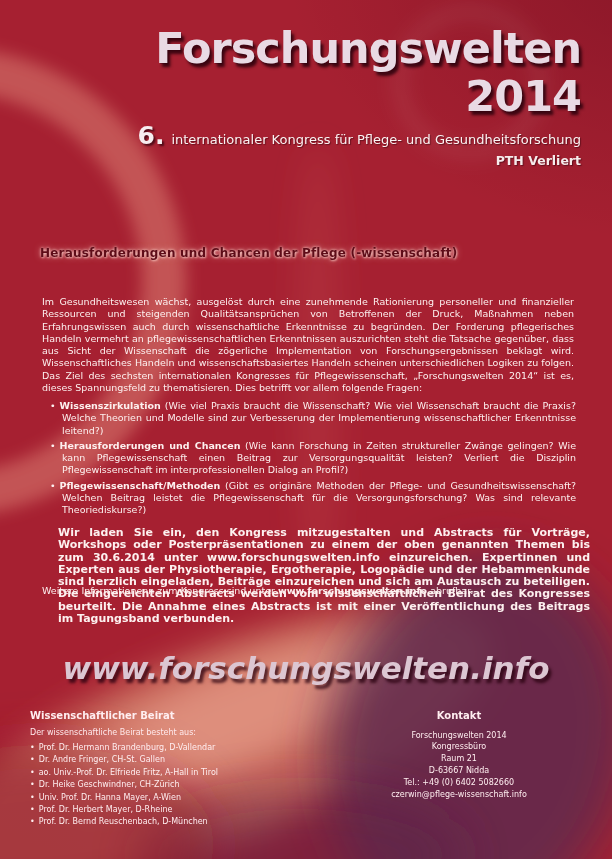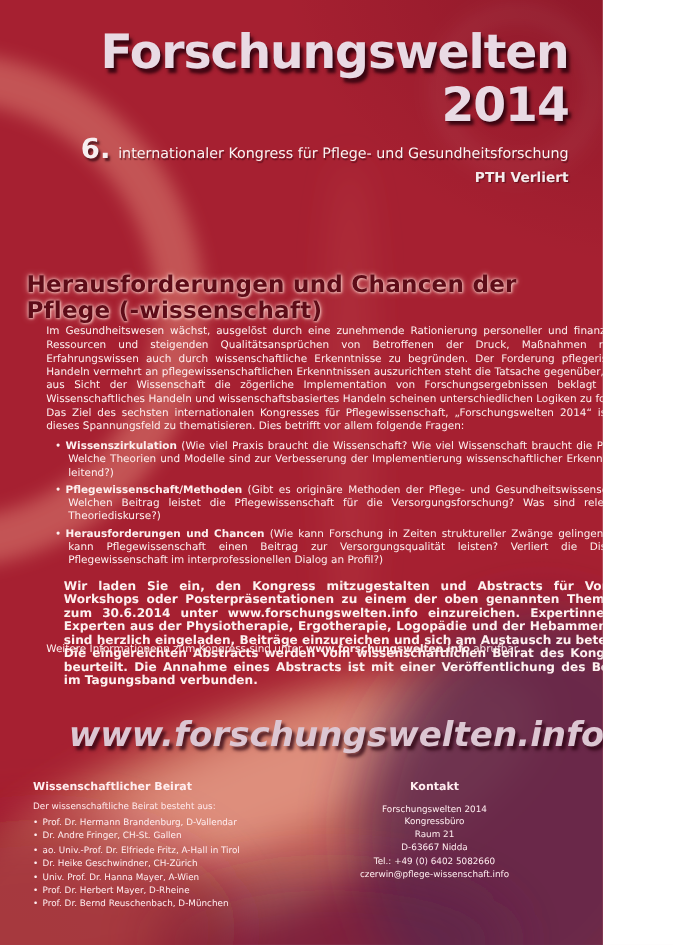--- a/index.html
+++ b/index.html
@@ -1,17 +1,17 @@
 <!DOCTYPE html>
 <html><head>
 <meta charset="utf-8">
 <style>
   html,body{margin:0;padding:0;background:#ffffff;}
   .poster{
-    position:relative;width:548px;height:859px;overflow:hidden;
+    position:relative;width:612px;height:859px;overflow:hidden;
     background:
       radial-gradient(115% 60% at 110% -5%, rgba(70,0,20,.30) 0%, rgba(70,0,20,0) 55%),
       radial-gradient(80% 45% at -10% 112%, rgba(60,0,15,.22) 0%, rgba(60,0,15,0) 60%),
       #a62031;
     font-family:"DejaVu Sans","Liberation Sans",sans-serif;color:#fdf1f0;
   }
   .bg{position:absolute;left:0;top:0;width:612px;height:859px;pointer-events:none;}
 
   
   .hdr{position:absolute;top:24px;left:38px;right:31px;text-align:right;}
@@ -23,22 +23,22 @@
   .subtext{font-size:13px;color:#fbf3f3;text-shadow:1px 1px 1px rgba(42,0,12,.5);}
   .date{margin-top:31px;}
   .date-small{font-size:28px;font-weight:bold;margin-right:8px;color:#f6efec;
               text-shadow:2px 3px 2px rgba(42,0,12,.6);}
   .date-big{font-size:37px;font-weight:bold;color:#f6efec;
             text-shadow:2px 3px 2px rgba(42,0,12,.6);}
   .venue{margin-top:3px;font-size:12.5px;font-weight:bold;color:#f6ecec;
          text-shadow:1px 1px 1px rgba(42,0,12,.5);}
 
   
-  .sect{position:absolute;top:246px;left:24px;right:28px;margin:0;
-        font-size:21px;font-weight:bold;letter-spacing:.2px;color:#5e0c18;
+  .sect{position:absolute;top:246px;left:40px;right:28px;margin:0;
+        font-size:12px;font-weight:bold;letter-spacing:.2px;color:#5e0c18;
         text-shadow:0 0 3px rgba(255,228,222,.95),0 0 7px rgba(255,198,188,.65),1px 1px 2px rgba(255,210,200,.5);}
 
   
   .intro{position:absolute;top:296px;left:42px;width:532px;margin:0;
          font-size:9.5px;line-height:12.3px;text-align:justify;color:#fdf0ef;}
   .blts{position:absolute;top:400px;left:50px;width:526px;margin:0;padding:0;list-style:none;
         font-size:9.5px;line-height:12.3px;color:#fdf0ef;}
   .blts li{margin-bottom:3px;padding-left:12px;text-indent:-12px;text-align:justify;}
   .blts .b{margin-right:4px;}
   .lead{font-weight:bold;}
@@ -100,22 +100,22 @@
     </div>
     <div class="venue">PTH Verliert</div>
   </header>
 
   <h2 class="sect">Herausforderungen und Chancen der Pflege (-wissenschaft)</h2>
 
   <p class="intro">Im Gesundheitswesen wächst, ausgelöst durch eine zunehmende Rationierung personeller und finanzieller Ressourcen und steigenden Qualitätsansprüchen von Betroffenen der Druck, Maßnahmen neben Erfahrungswissen auch durch wissenschaftliche Erkenntnisse zu begründen. Der Forderung pflegerisches Handeln vermehrt an pflegewissenschaftlichen Erkenntnissen auszurichten steht die Tatsache gegenüber, dass aus Sicht der Wissenschaft die zögerliche Implementation von Forschungsergebnissen beklagt wird. Wissenschaftliches Handeln und wissenschaftsbasiertes Handeln scheinen unterschiedlichen Logiken zu folgen. Das Ziel des sechsten internationalen Kongresses für Pflegewissenschaft, „Forschungswelten 2014“ ist es, dieses Spannungsfeld zu thematisieren. Dies betrifft vor allem folgende Fragen:</p>
 
   <ul class="blts">
     <li><span class="b">•</span><span class="lead">Wissenszirkulation</span><span> (Wie viel Praxis braucht die Wissenschaft? Wie viel Wissenschaft braucht die Praxis? Welche Theorien und Modelle sind zur Verbesserung der Implementierung wissenschaftlicher Erkenntnisse leitend?)</span></li>
+    <li><span class="b">•</span><span class="lead">Herausforderungen und Chancen</span><span> (Wie kann Forschung in Zeiten struktureller Zwänge gelingen? Wie kann Pflegewissenschaft einen Beitrag zur Versorgungsqualität leisten? Verliert die Disziplin Pflegewissenschaft im interprofessionellen Dialog an Profil?)</span></li>
     <li><span class="b">•</span><span class="lead">Pflegewissenschaft/Methoden</span><span> (Gibt es originäre Methoden der Pflege- und Gesundheitswissenschaft? Welchen Beitrag leistet die Pflegewissenschaft für die Versorgungsforschung? Was sind relevante Theoriediskurse?)</span></li>
-    <li><span class="b">•</span><span class="lead">Herausforderungen und Chancen</span><span> (Wie kann Forschung in Zeiten struktureller Zwänge gelingen? Wie kann Pflegewissenschaft einen Beitrag zur Versorgungsqualität leisten? Verliert die Disziplin Pflegewissenschaft im interprofessionellen Dialog an Profil?)</span></li>
   </ul>
 
   <p class="invite"><span>Wir laden Sie ein, den Kongress mitzugestalten und Abstracts für Vorträge, Workshops oder Posterpräsentationen zu einem der oben genannten Themen bis zum </span><b>30.6.2014</b><span> unter </span><b>www.forschungswelten.info</b><span> einzureichen. Expertinnen und Experten aus der Physiotherapie, Ergotherapie, Logopädie und der Hebammenkunde sind herzlich eingeladen, Beiträge einzureichen und sich am Austausch zu beteiligen. Die eingereichten Abstracts werden vom wissenschaftlichen Beirat des Kongresses beurteilt. Die Annahme eines Abstracts ist mit einer Veröffentlichung des Beitrags im Tagungsband verbunden.</span></p>
 
   <p class="moreinfo"><span>Weitere Informationenn zum Kongress sind unter </span><b>www.forschungswelten.info</b><span> abrufbar.</span></p>
 
   <div class="bigurl">www.forschungswelten.info</div>
 
   <section class="f-left">
     <h3>Wissenschaftlicher Beirat</h3>

